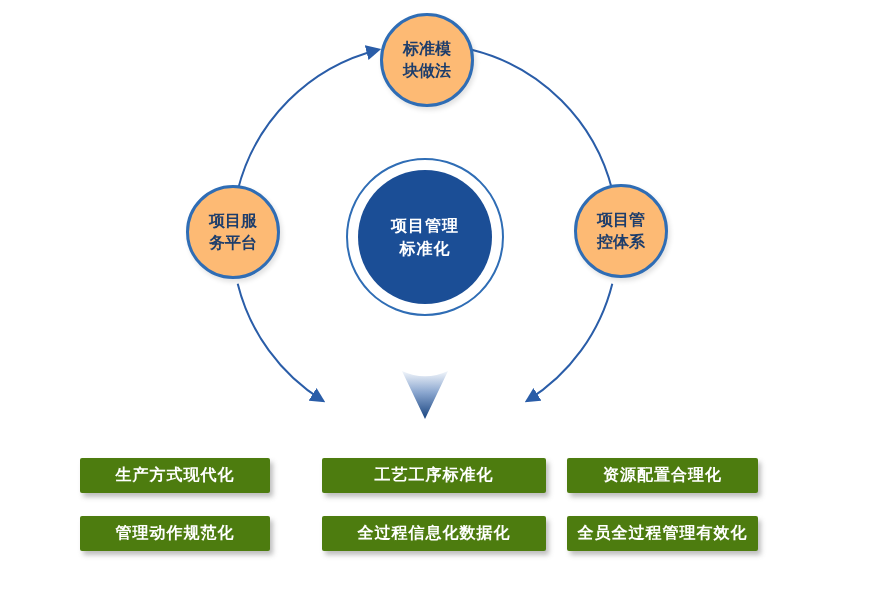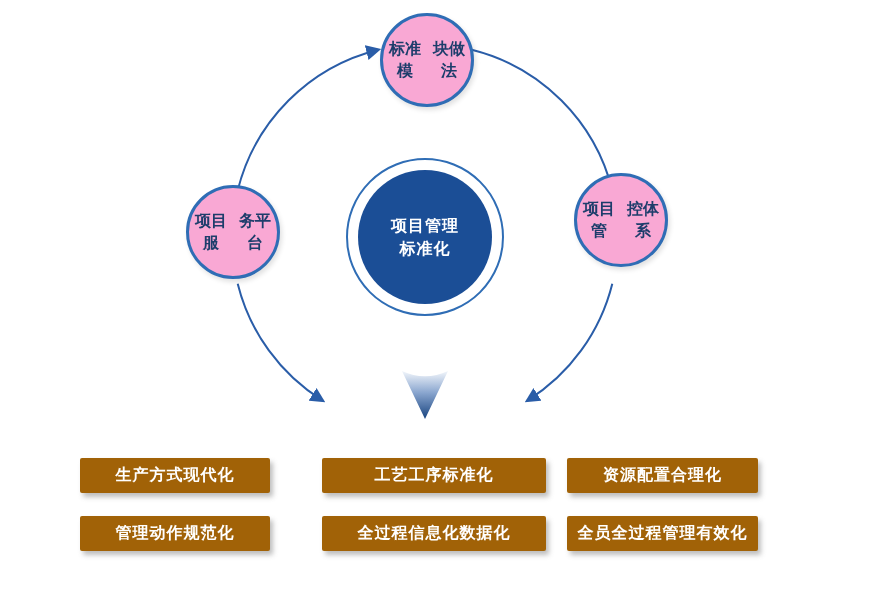--- a/index.html
+++ b/index.html
@@ -44,42 +44,42 @@
     font-size: 16px;
     line-height: 1.45;
     letter-spacing: 1px;
     text-align: center;
   }
   
   .orbit-node {
     position: absolute;
     width: 94px; height: 94px;
     border-radius: 50%;
-    background: #f9a8d4;
+    background: #fdba74;
     border: 3px solid #2f6db5;
     display: flex;
-    flex-direction: row;
+    flex-direction: column;
     align-items: center;
     justify-content: center;
     color: #1d3d6b;
     font-weight: bold;
     font-size: 16px;
     line-height: 1.35;
     text-align: center;
     box-shadow: 2px 3px 5px rgba(0,0,0,0.12);
   }
   .orbit-top   { left: 380px; top: 13px; }
   .orbit-left  { left: 186px; top: 185px; }
-  .orbit-right { left: 574px; top: 173px; }
+  .orbit-right { left: 574px; top: 184px; }
 
   
   .rbox {
     position: absolute;
     height: 35px;
-    background: #a16207;
+    background: #4d7c0f;
     color: #ffffff;
     font-weight: bold;
     font-size: 16px;
     letter-spacing: 1px;
     display: flex;
     align-items: center;
     justify-content: center;
     border-radius: 2px;
     box-shadow: 3px 4px 5px rgba(110,110,110,0.45);
     white-space: nowrap;

